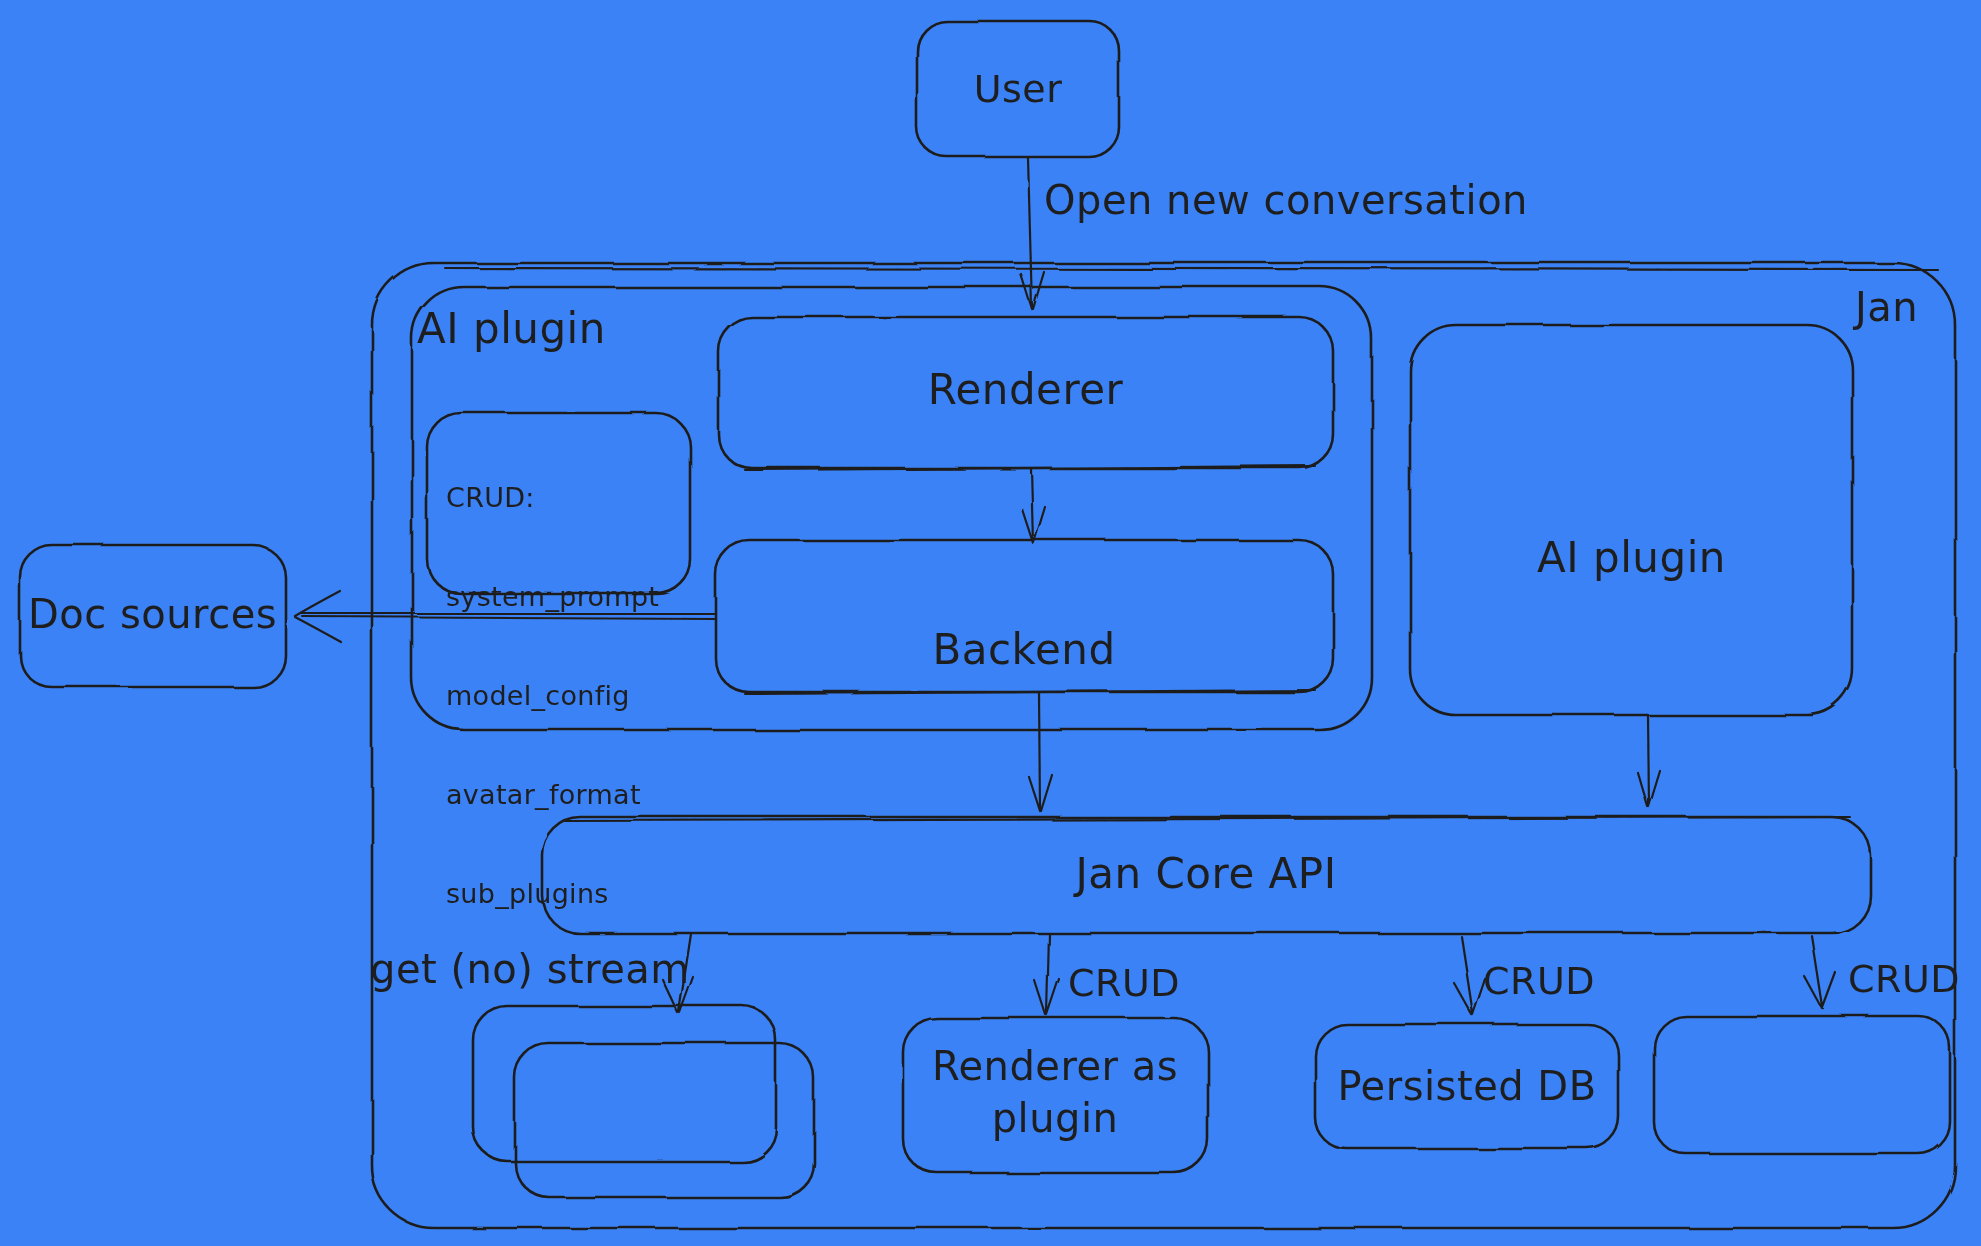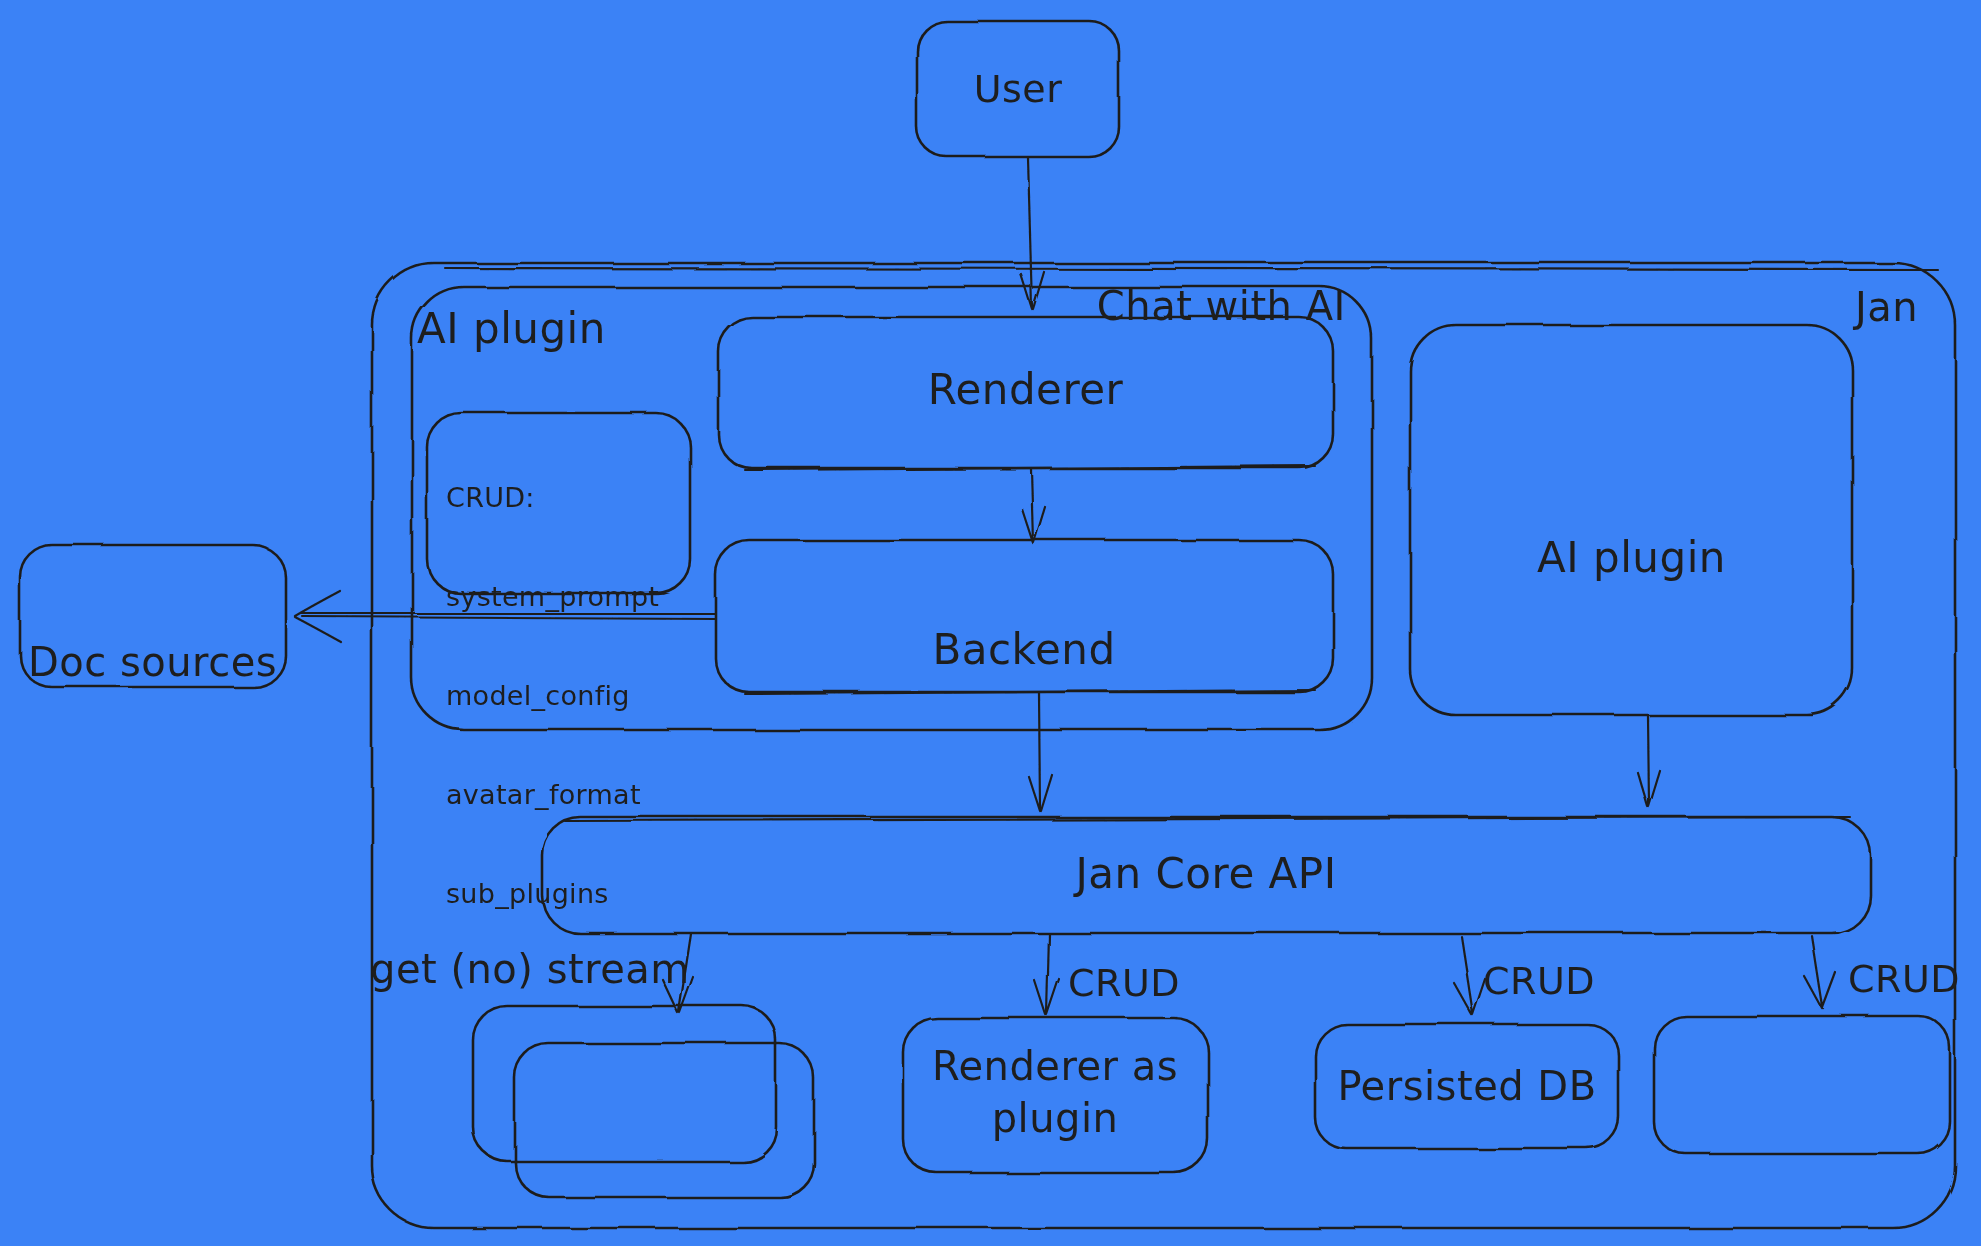--- a/index.html
+++ b/index.html
@@ -61,40 +61,40 @@
       <path class="sketch thin" d="M 1648 716 L 1649 806 M 1638 773 L 1648 807 M 1660 771 L 1649 807"></path>
       <path class="sketch thin" d="M 691 934 L 679 1012 M 662 979 L 678 1013 M 693 977 L 680 1013"></path>
       <path class="sketch thin" d="M 1049 934 L 1047 1014 M 1035 981 L 1046 1015 M 1059 979 L 1047 1015"></path>
       <path class="sketch thin" d="M 1461 936 L 1473 1014 M 1454 983 L 1472 1015 M 1485 979 L 1473 1015"></path>
       <path class="sketch thin" d="M 1812 936 L 1823 1007 M 1805 977 L 1822 1008 M 1836 973 L 1823 1008"></path>
     </g>
   </svg>
 
   <div class="lbl ctr" style="left:917px;top:66px;width:202px;font-size:38px;">User</div>
 
-  <div class="lbl edge-label" style="left:1044px;top:174px;font-size:40px;line-height:53px;"><br>
-    <span>Chat with AI</span></div>
+  <div class="lbl edge-label" style="left:1044px;top:174px;font-size:40px;line-height:53px;"><span>Open new conversation</span><br>
+    </div>
 
   <div class="lbl" style="left:1855px;top:282px;font-size:40px;">Jan</div>
 
   <div class="lbl big" style="left:417px;top:303px;">AI plugin</div>
 
   <div class="lbl note" style="left:446px;top:415px;">
     <span>CRUD:</span>
     <span>system_prompt</span>
     <span>model_config</span>
     <span>avatar_format</span>
     <span>sub_plugins</span>
   </div>
 
   <div class="lbl ctr big" style="left:718px;top:364px;width:615px;">Renderer</div>
 
   <div class="lbl ctr big" style="left:715px;top:588px;width:618px;margin-top:36px;">Backend</div>
 
-  <div class="lbl ctr" style="left:20px;top:589px;width:265px;font-size:40px;margin-top:48px;">Doc sources</div>
+  <div class="lbl ctr" style="left:20px;top:589px;width:265px;font-size:40px;">Doc sources</div>
 
   <div class="lbl ctr big" style="left:1410px;top:532px;width:443px;">AI plugin</div>
 
   <div class="lbl ctr big" style="left:542px;top:848px;width:1328px;">Jan Core API</div>
 
   <div class="lbl edge-label" style="left:370px;top:944px;font-size:40px;">get (no) stream</div>
 
   <div class="lbl edge-label" style="left:1068px;top:960px;">CRUD</div>
 
   <div class="lbl edge-label" style="left:1483px;top:958px;">CRUD</div>

